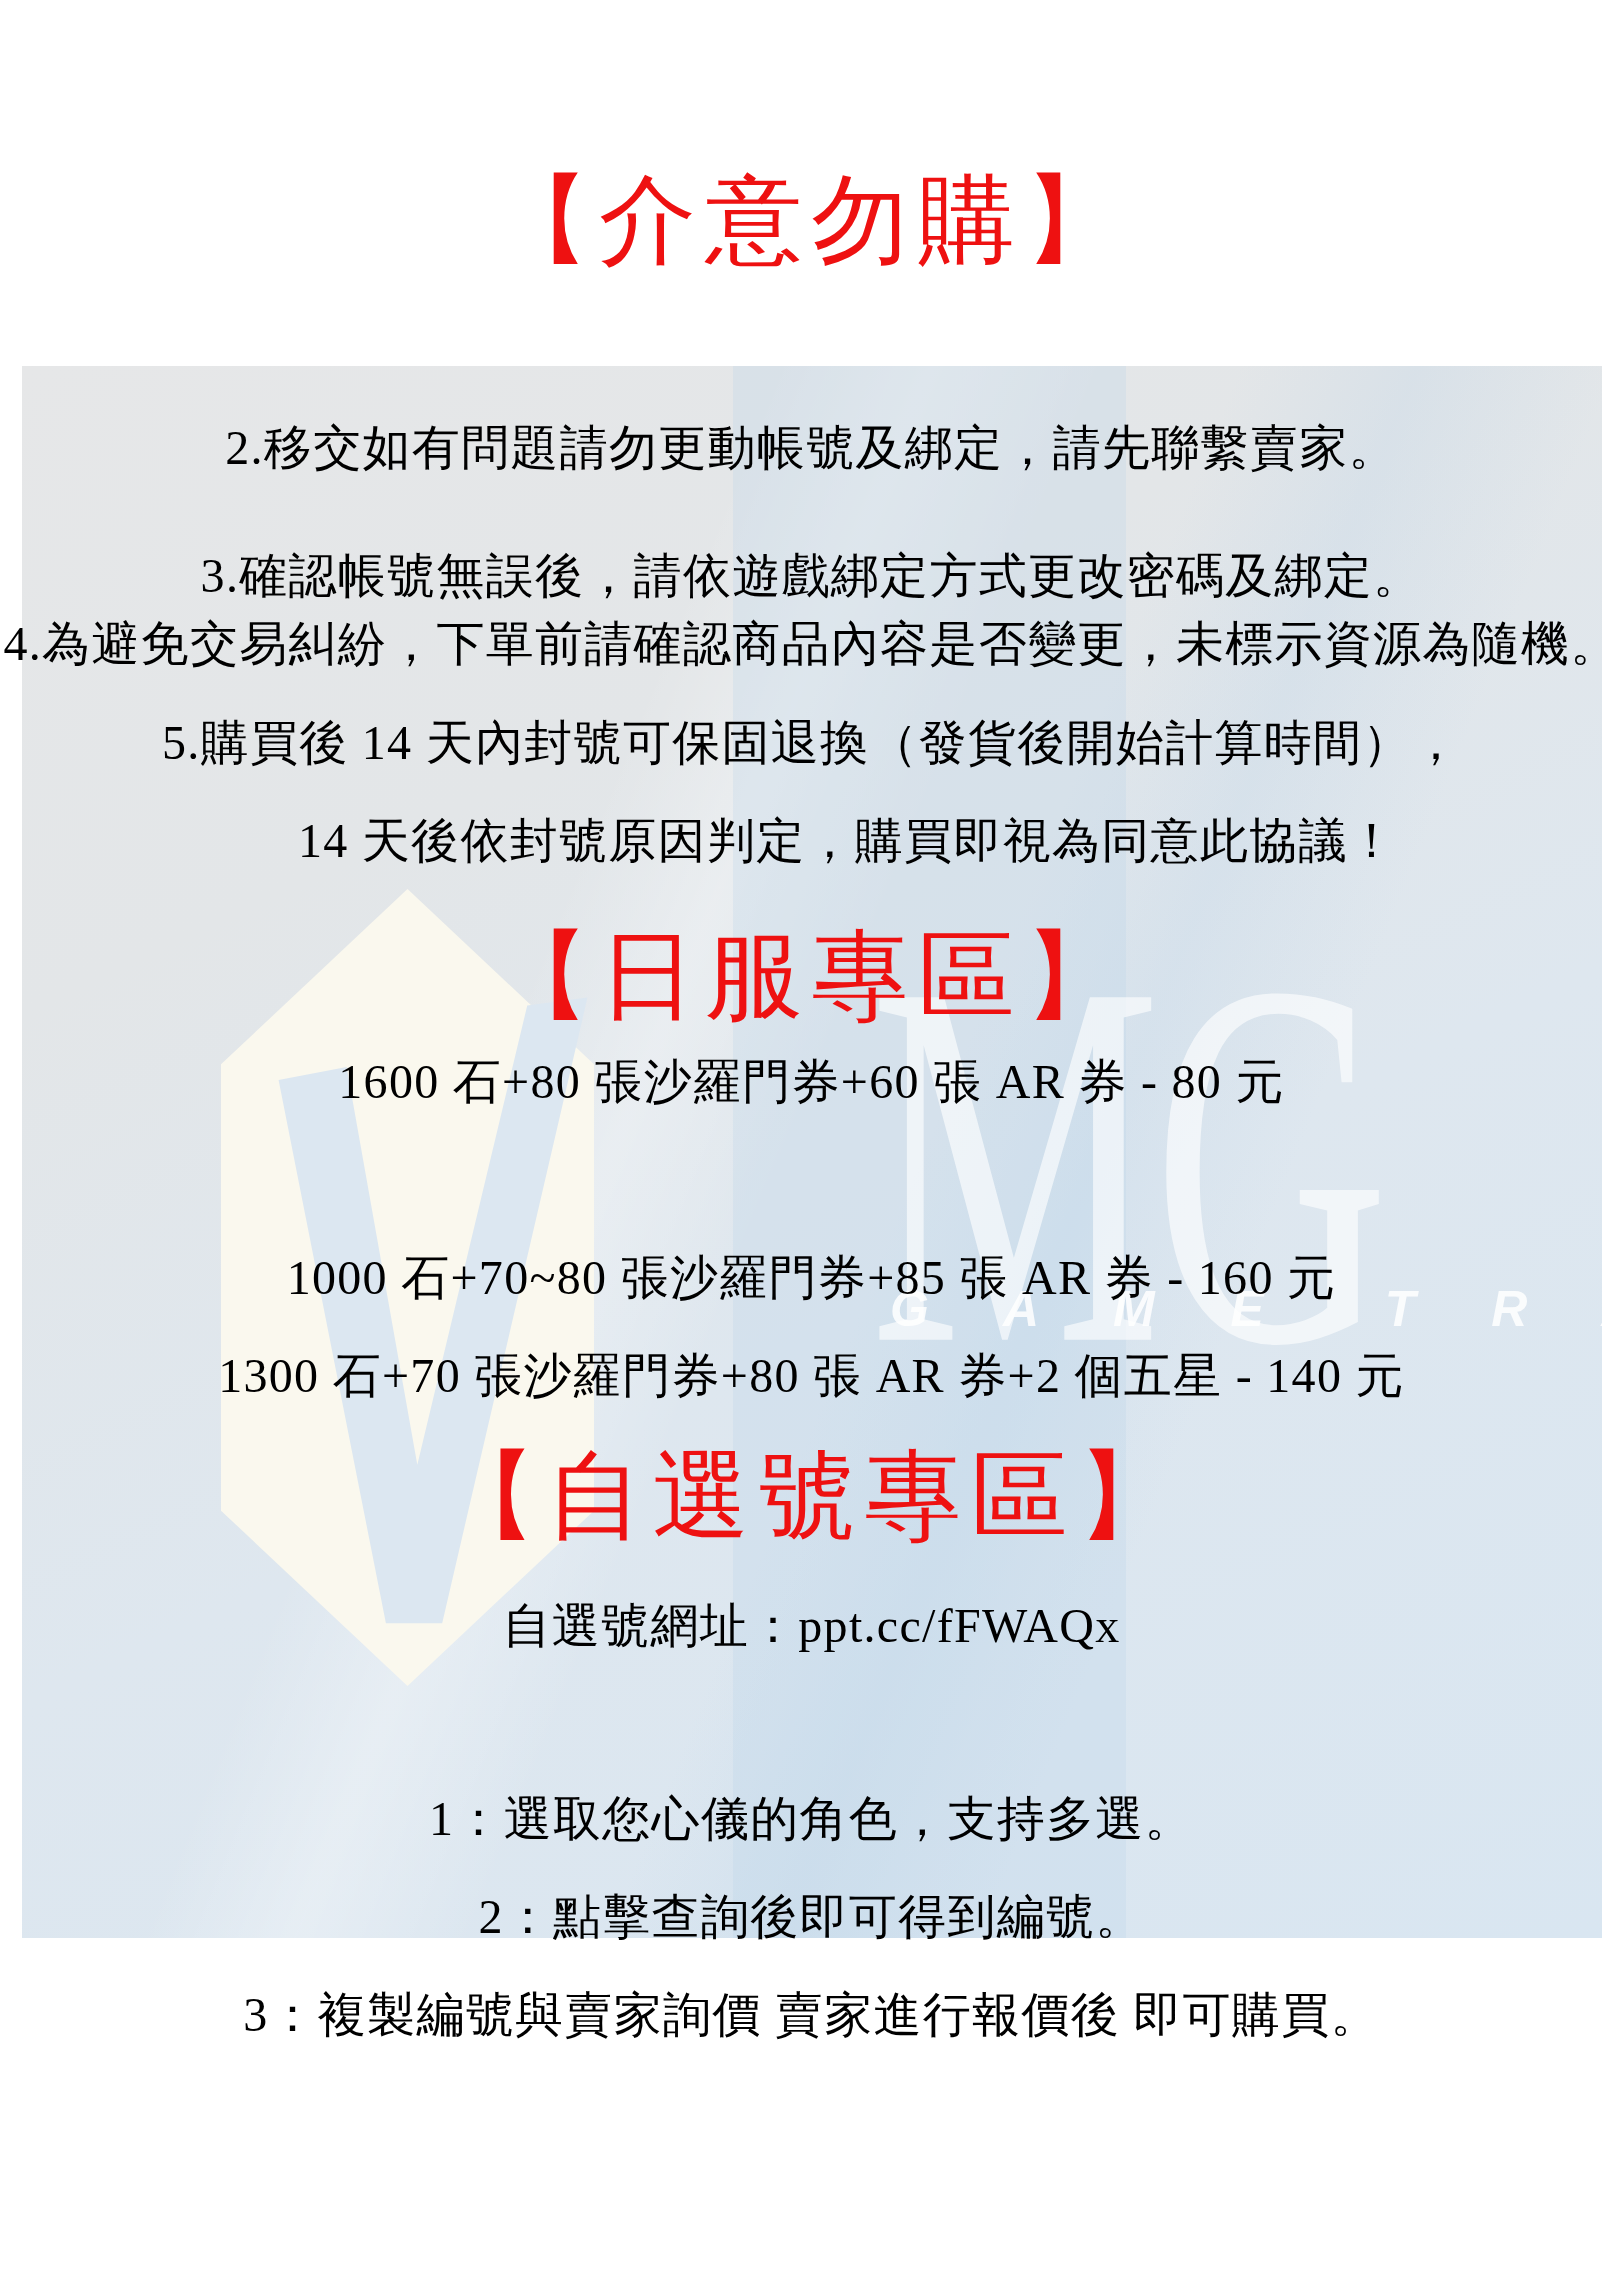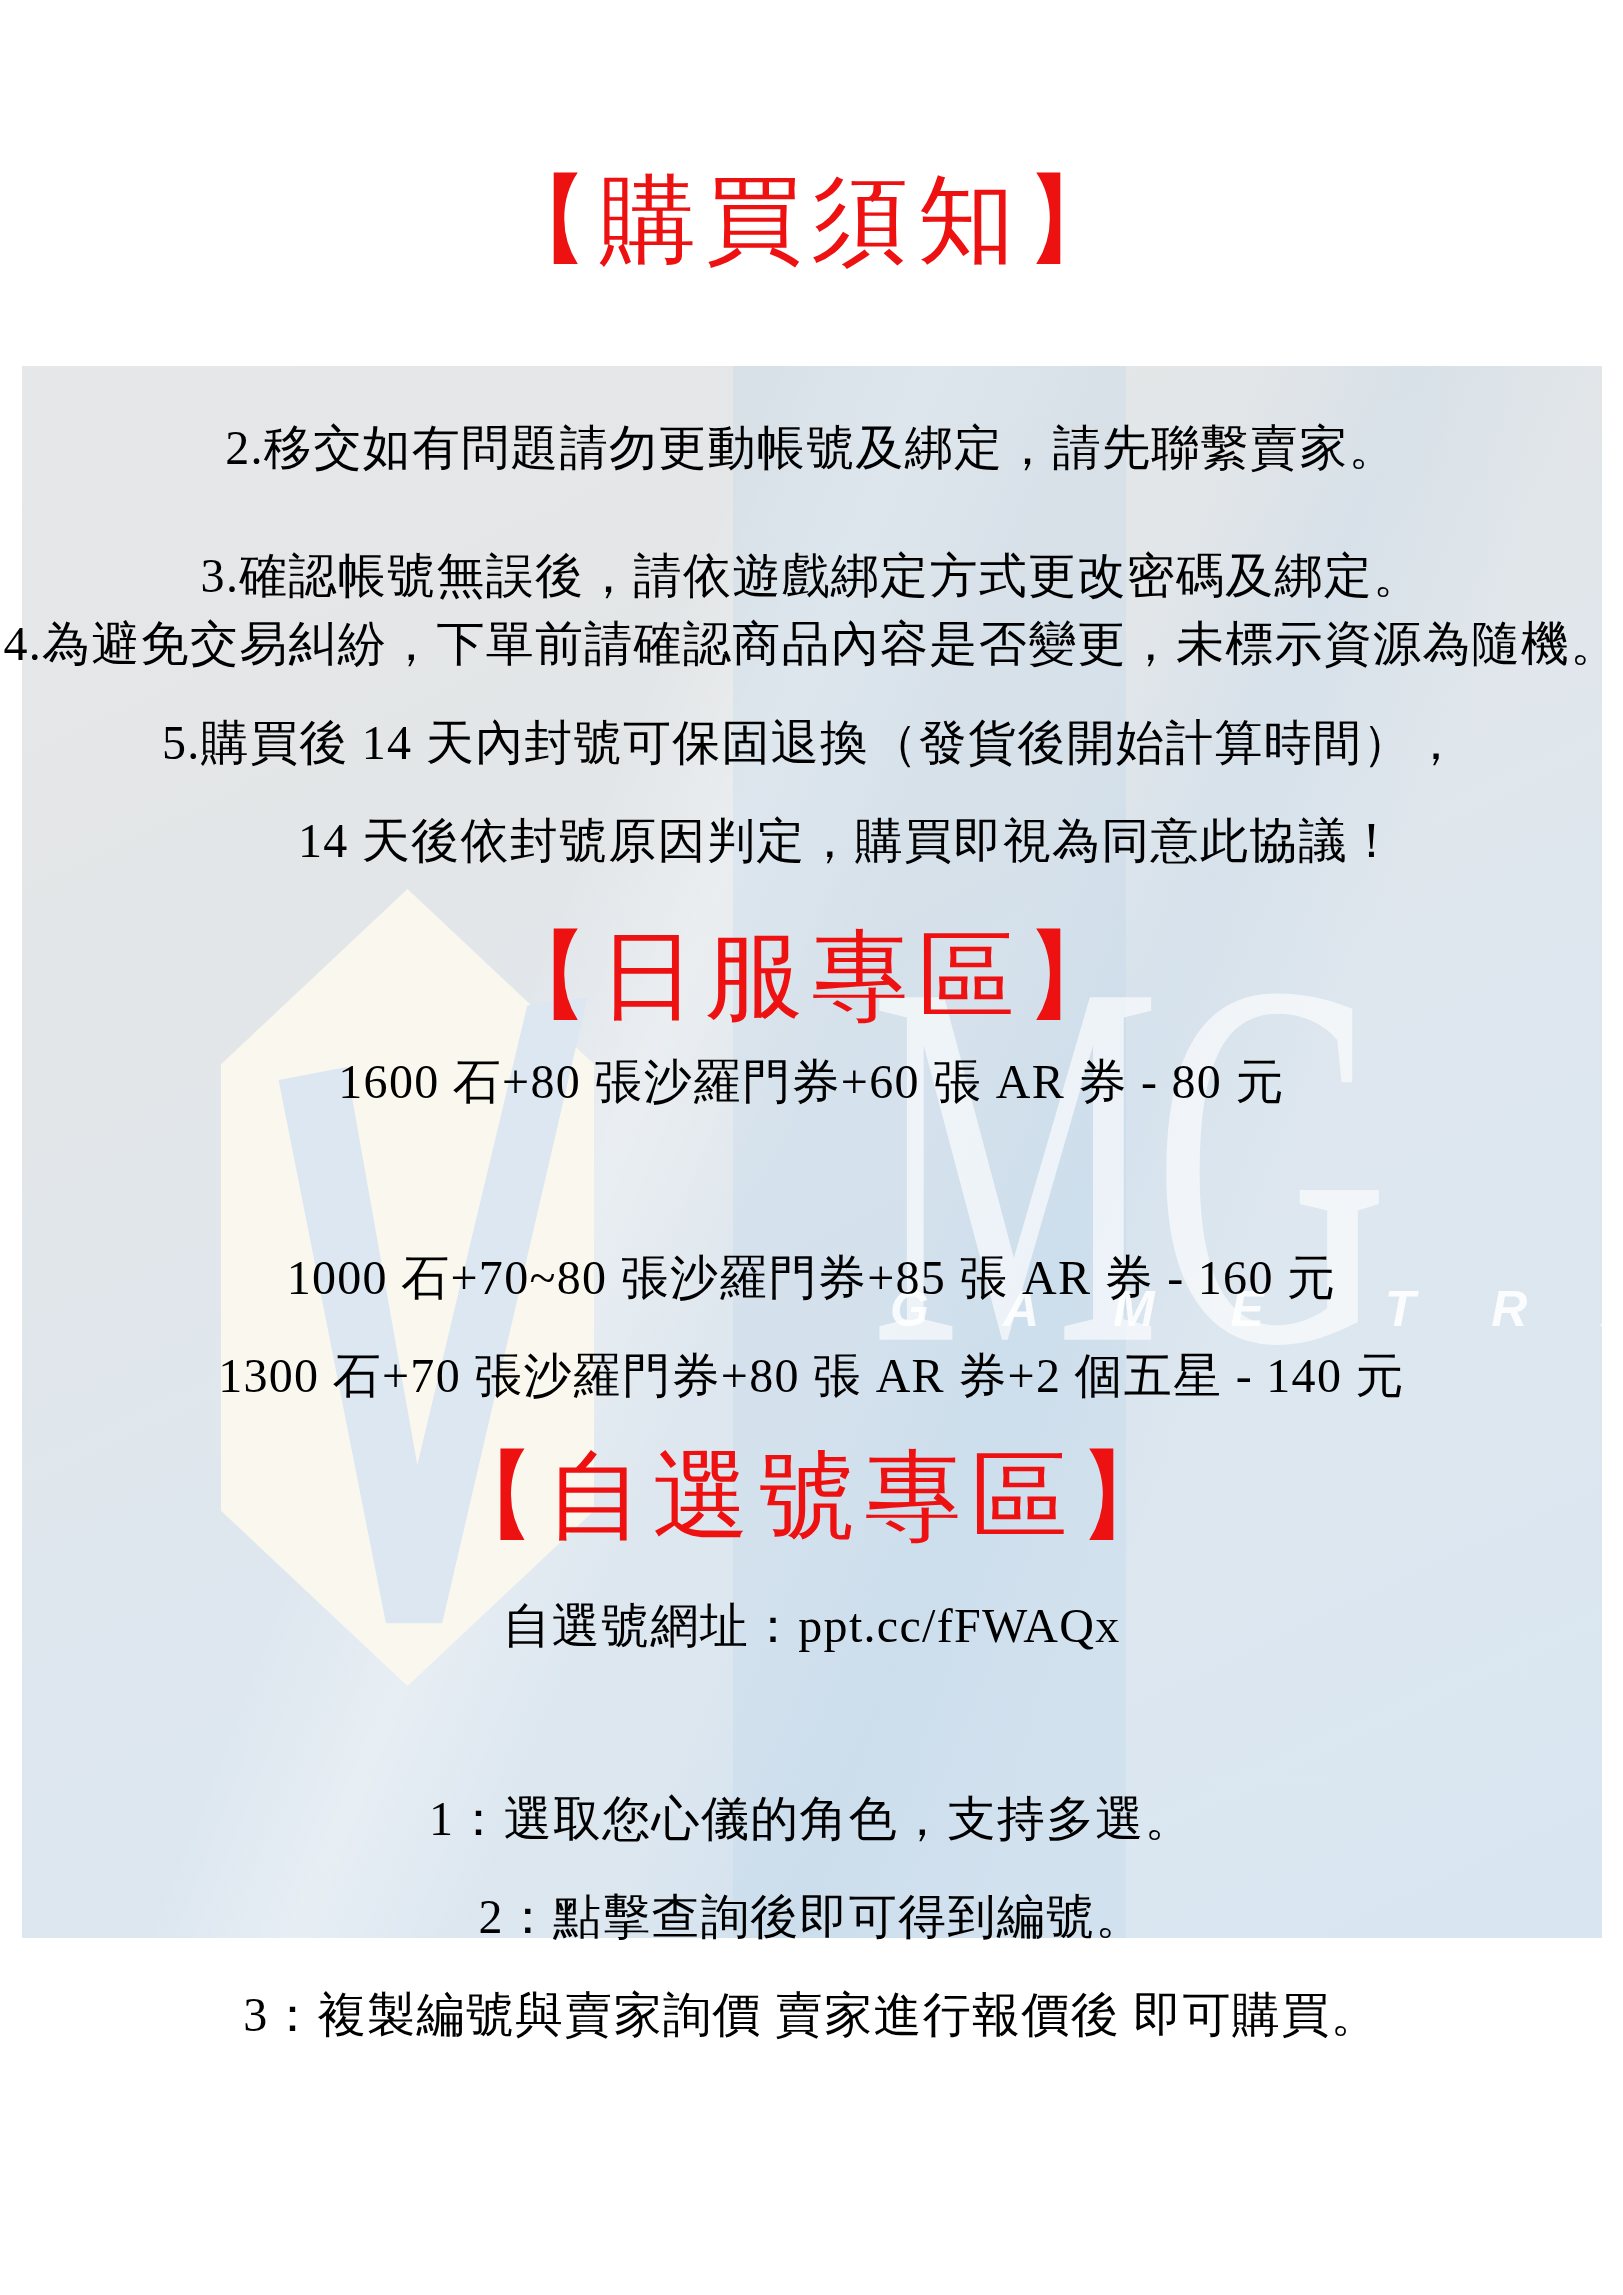--- a/index.html
+++ b/index.html
@@ -65,21 +65,21 @@
   <div class="band"></div>
 
   <svg class="hex" viewBox="0 0 570 1218">
     <polygon points="285,0 570,268 570,950 285,1218 0,950 0,268" fill="#faf8ee"></polygon>
     <polygon points="88,292 192,272 300,880 468,178 560,166 338,1122 252,1122" fill="#dce7f1"></polygon>
   </svg>
 
   <div class="mg">MG</div>
   <div class="gametrade">G A M E  T R A D E</div>
 
-  <div class="t title" style="top:168px;">【購買須知】</div>
+  <div class="t title" style="top:168px;">【介意勿購】</div>
   <div class="t" style="top:420px;">2.移交如有問題請勿更動帳號及綁定，請先聯繫賣家。</div>
   <div class="t" style="top:518px;margin-top:30px;">3.確認帳號無誤後，請依遊戲綁定方式更改密碼及綁定。</div>
   <div class="t" style="top:616px;">4.為避免交易糾紛，下單前請確認商品內容是否變更，未標示資源為隨機。</div>
   <div class="t" style="top:715px;">5.購買後 14 天內封號可保固退換（發貨後開始計算時間），</div>
   <div class="t" style="top:813px;margin-left:36px;">14 天後依封號原因判定，購買即視為同意此協議！</div>
 
   <div class="t title" style="top:924px;">【日服專區】</div>
   <div class="t" style="top:1054px;">1600 石+80 張沙羅門券+60 張 AR 券 - 80 元</div>
   <div class="t" style="top:1250px;font-family:Liberation Serif, serif;">1000 石+70~80 張沙羅門券+85 張 AR 券 - 160 元</div>
   <div class="t" style="top:1348px;">1300 石+70 張沙羅門券+80 張 AR 券+2 個五星 - 140 元</div>

